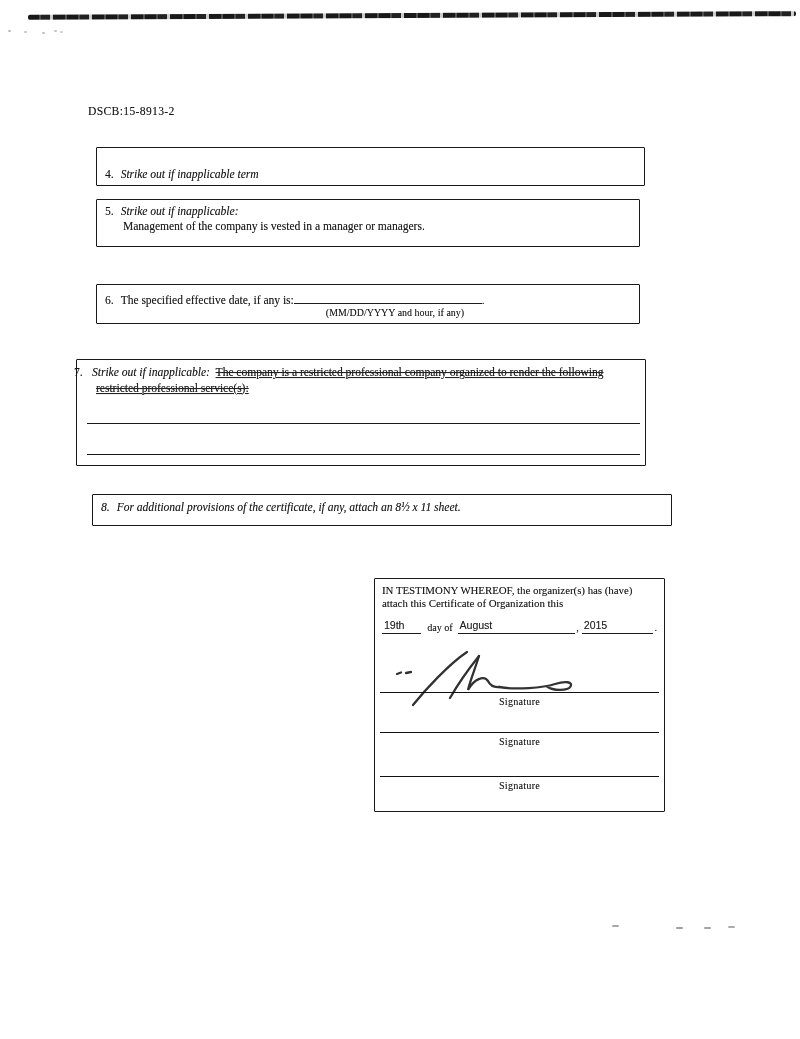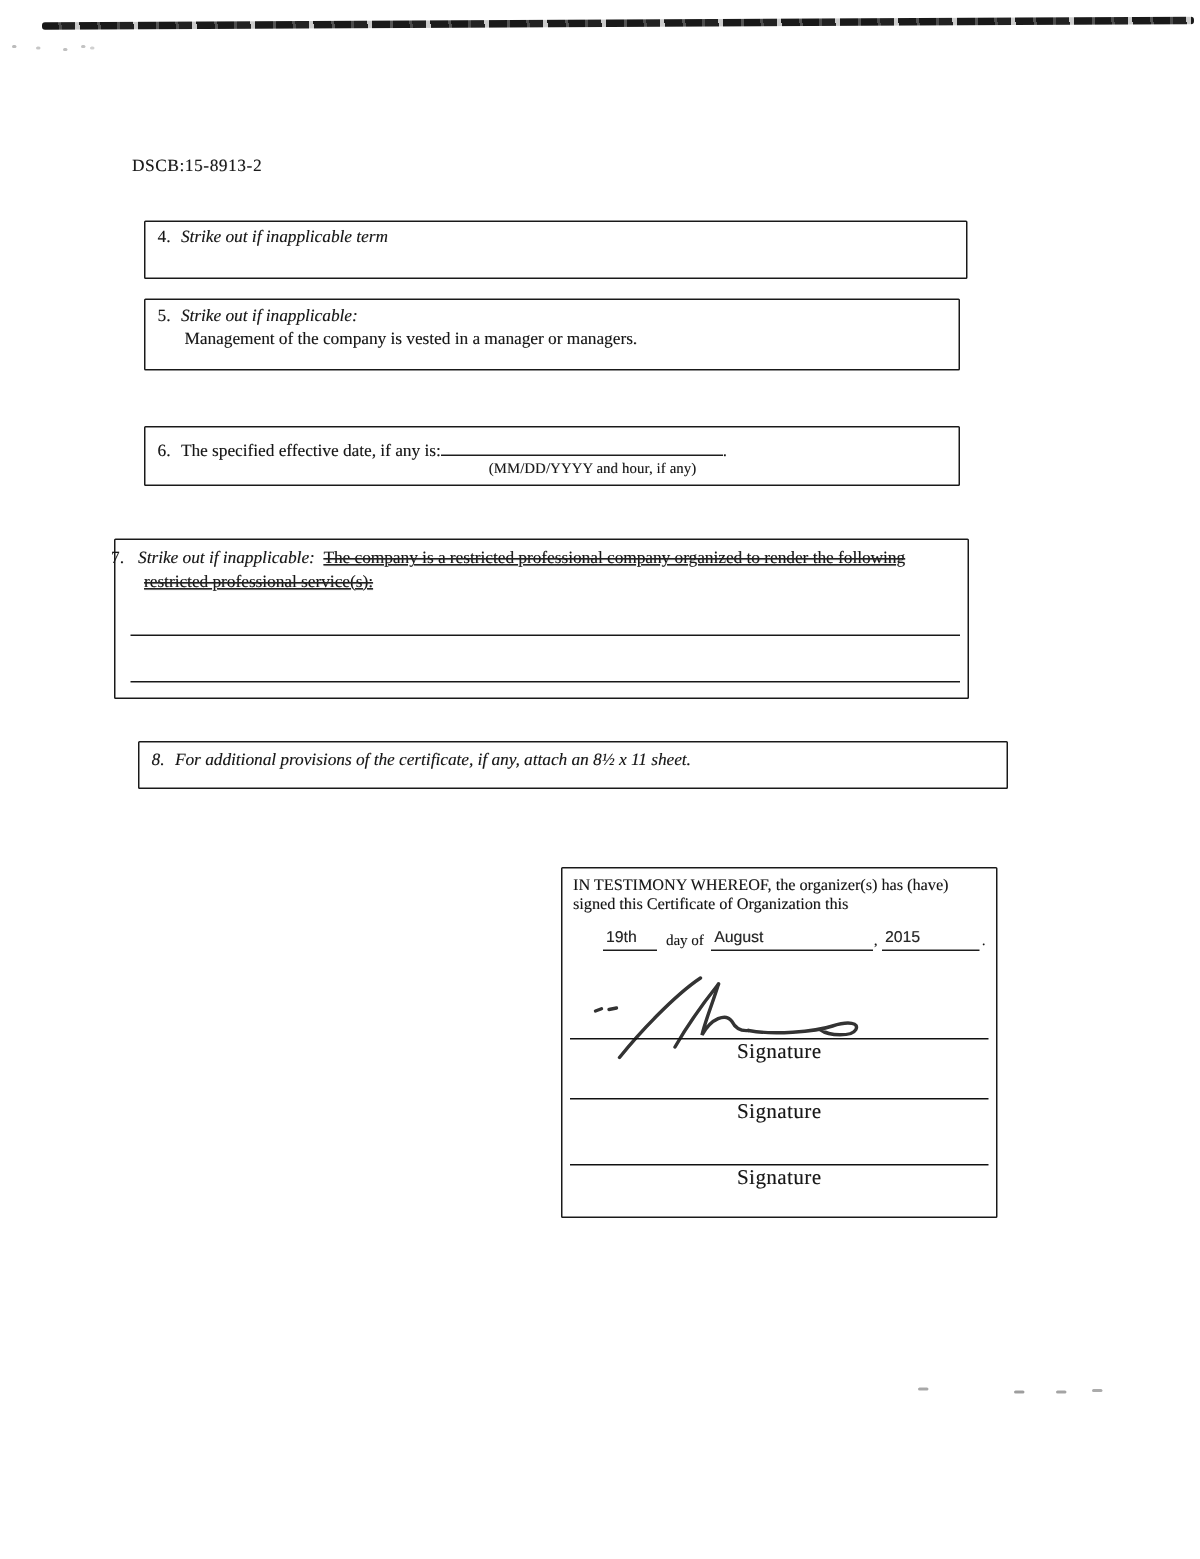--- a/index.html
+++ b/index.html
@@ -32,21 +32,21 @@
   }
 
   .box{
     position:absolute;border:1.6px solid #1e1e1e;box-sizing:border-box;
     font-size:11.5px;line-height:14.5px;color:#1c1c1c;background:transparent;
     padding:4px 8px;border-radius:1px;
   }
   .num{display:inline-block;margin-right:7px;}
   .instr{font-style:italic;}
   .body-line{display:block;}
-  #box4{left:96px;top:147px;width:549px;height:39px;padding-top:3px;}
+  #box4{left:96px;top:147px;width:549px;height:39px;padding-top:19px;}
   #box4 .body-line{margin-left:27px;}
   #box5{left:96px;top:199px;width:544px;height:48px;}
   #box5 .body-line{margin-left:18px;}
 
   #box6{left:96px;top:284px;width:544px;height:40px;padding-top:6px;}
   .blank-line{
     display:inline-block;width:188px;height:12px;vertical-align:baseline;
     border-bottom:1.2px solid #222;
   }
   .blank-suffix{font-size:11px;}
@@ -69,40 +69,39 @@
   #box8{left:92px;top:494px;width:580px;height:32px;padding-top:5px;font-style:italic;}
 
   
   #testimony{
     left:374px;top:578px;width:291px;height:234px;
     border-width:1.8px;padding:5px 7px;font-size:10.8px;line-height:13px;
   }
   .date-row{
     display:flex;align-items:flex-end;margin-top:9px;font-size:10px;
     white-space:nowrap;
-    margin-left:20px;
   }
   .fill{
     font-family:"Liberation Sans", sans-serif;font-size:10.5px;
     border-bottom:1.2px solid #222;display:inline-block;
     padding:0 0 1px 2px;color:#2a2a2a;
   }
   .fill-day{width:38px;}
   .fill-month{width:118px;margin-left:5px;}
   .fill-year{width:70px;margin-left:3px;}
   .date-lbl{margin-left:6px;}
   .date-sep{margin-left:1px;}
   .date-suffix{margin-left:2px;}
 
   .sig-ink{position:absolute;left:18px;top:70px;width:188px;height:60px;}
   .sig-row{position:absolute;left:5px;width:279px;border-top:1.8px solid #161616;text-align:center;}
   #sigrow1{top:113px;}
   #sigrow2{top:153px;}
   #sigrow3{top:197px;}
-  .sig-label{display:inline-block;margin-top:2px;font-size:14px;letter-spacing:0.3px;}
+  .sig-label{display:inline-block;margin-top:2px;font-size:10px;letter-spacing:0.3px;}
 </style>
 </head>
 <body>
 
 <div class="sheet">
 
   <div class="scan-band"></div>
   <div class="speck-row" id="specks-tl"></div>
 
   <div class="form-id">DSCB:15-8913-2</div>
@@ -127,21 +126,21 @@
     </p>
     <div class="write-line" id="wline1"></div>
     <div class="write-line" id="wline2"></div>
   </div>
 
   <div class="box" id="box8">
     <span class="num">8.</span><span>For additional provisions of the certificate, if any, attach an 8½ x 11 sheet.</span>
   </div>
 
   <div class="box" id="testimony">
-    <div>IN TESTIMONY WHEREOF, the organizer(s) has (have) signed this Certificate of Organization this</div>
+    <div>IN TESTIMONY WHEREOF, the organizer(s) has (have) attach this Certificate of Organization this</div>
 
     <div class="date-row">
       <span class="fill fill-day">19th</span>
       <span class="date-lbl">day of</span>
       <span class="fill fill-month">August</span>
       <span class="date-sep">,</span>
       <span class="fill fill-year">2015</span>
       <span class="date-suffix">.</span>
     </div>
 

